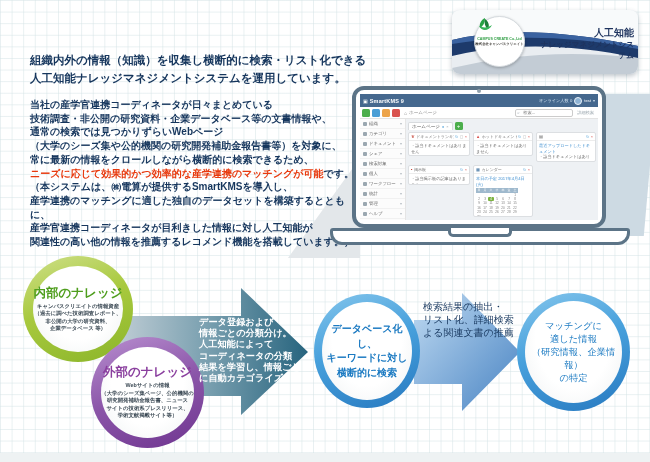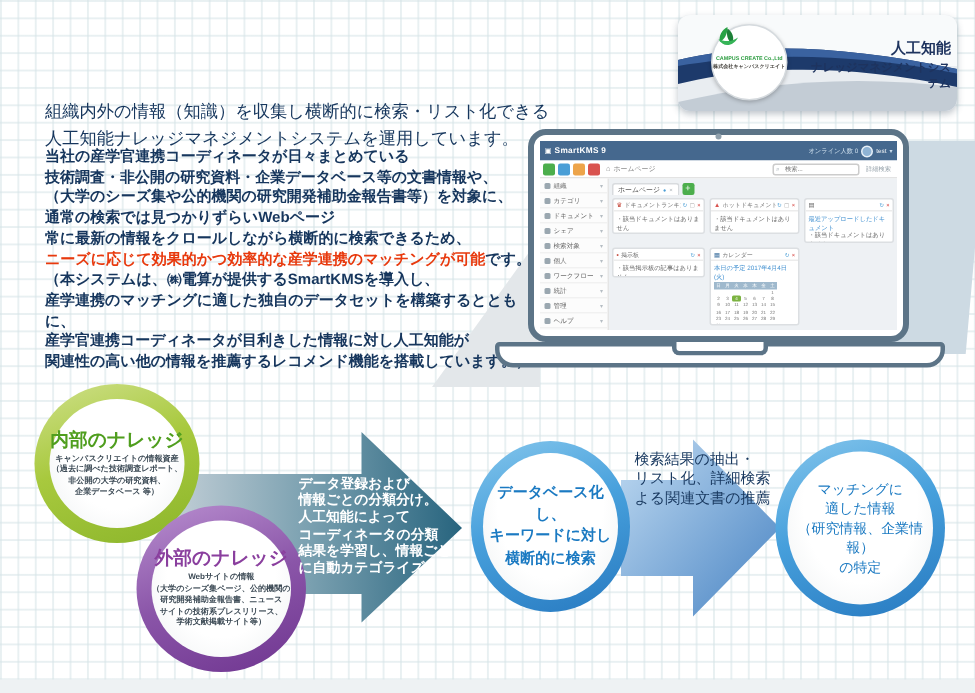--- a/index.html
+++ b/index.html
@@ -12,21 +12,21 @@
   .abs{position:absolute;}
 
   
   .deco-left{left:288px;top:158px;width:72px;height:100px;background:#e3e7ea;
     clip-path:polygon(0 100%,100% 0,100% 100%);z-index:0;}
   .deco-right{left:592px;top:94px;width:58px;height:142px;background:#cddae3;transform:skewX(-5deg);z-index:0;}
   .bottom-strip{left:0;top:453px;width:650px;height:9px;background:#eef2f3;z-index:0;}
 
   
   .title{left:30px;top:20px;width:430px;font-size:23px;font-weight:bold;color:#45b19c;letter-spacing:1px;z-index:2;}
-  .subtitle{left:30px;top:66px;width:360px;font-size:11.5px;font-weight:normal;color:#16365d;line-height:18px;z-index:2;}
+  .subtitle{left:30px;top:51px;width:360px;font-size:11.5px;font-weight:bold;color:#16365d;line-height:18px;z-index:2;}
   .body-block{left:30px;top:98px;width:330px;font-size:10px;font-weight:bold;color:#16365d;line-height:13.7px;z-index:2;}
   .hl-red{color:#e8390d;}
 
   
   .badge{left:452px;top:10px;width:186px;height:64px;border-radius:8px;overflow:hidden;z-index:3;
     box-shadow:0 2px 5px rgba(40,60,80,.3);background:#eef1f4;}
   .badge svg{position:absolute;left:0;top:0;}
   .logo-circle{position:absolute;left:22px;top:6px;width:51px;height:51px;border-radius:50%;background:#fff;
     border:1px solid #d5dade;box-shadow:0 1px 3px rgba(0,0,0,.25);display:flex;flex-direction:column;align-items:center;justify-content:center;}
   .logo-en{font-size:3.6px;font-weight:bold;color:#2f9e43;line-height:4.5px;}
@@ -139,22 +139,22 @@
 
   <div class="abs subtitle">
     <div>組織内外の情報（知識）を収集し横断的に検索・リスト化できる</div>
     <div>人工知能ナレッジマネジメントシステムを運用しています。</div>
   </div>
 
   <div class="abs body-block">
     <div>
         <div>当社の産学官連携コーディネータが日々まとめている</div>
         <div>技術調査・非公開の研究資料・企業データベース等の文書情報や、</div>
+        <div>通常の検索では見つかりずらいWebページ</div>
         <div>（大学のシーズ集や公的機関の研究開発補助金報告書等）を対象に、</div>
-        <div>通常の検索では見つかりずらいWebページ</div>
         <div>常に最新の情報をクロールしながら横断的に検索できるため、</div>
       </div>
     <div>
       <span class="hl-red">ニーズに応じて効果的かつ効率的な産学連携のマッチングが可能</span><span>です。</span>
     </div>
     <div>
         <div>（本システムは、㈱電算が提供するSmartKMSを導入し、</div>
         <div>産学連携のマッチングに適した独自のデータセットを構築するとともに、</div>
         <div>産学官連携コーディネータが目利きした情報に対し人工知能が</div>
         <div>関連性の高い他の情報を推薦するレコメンド機能を搭載しています。）</div>

